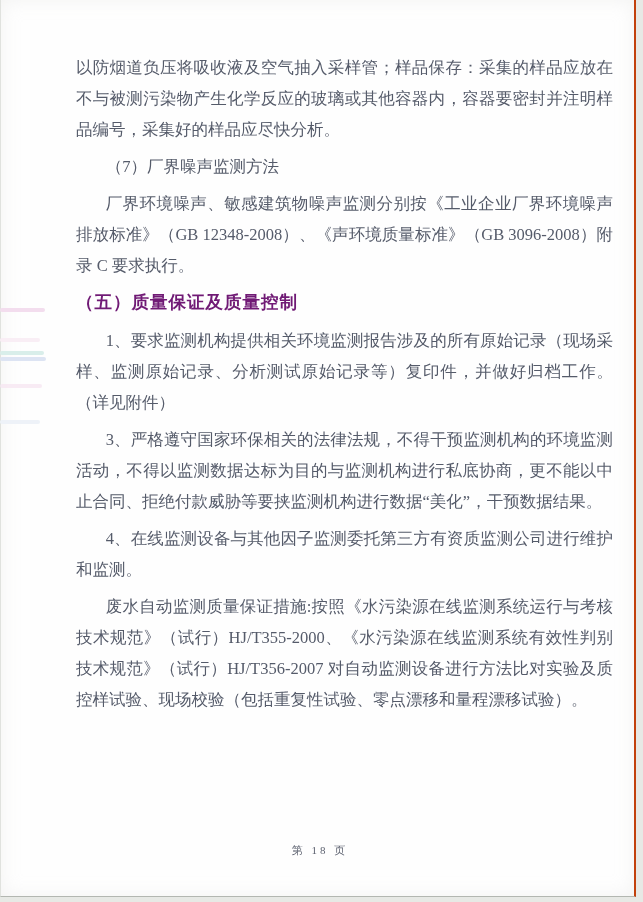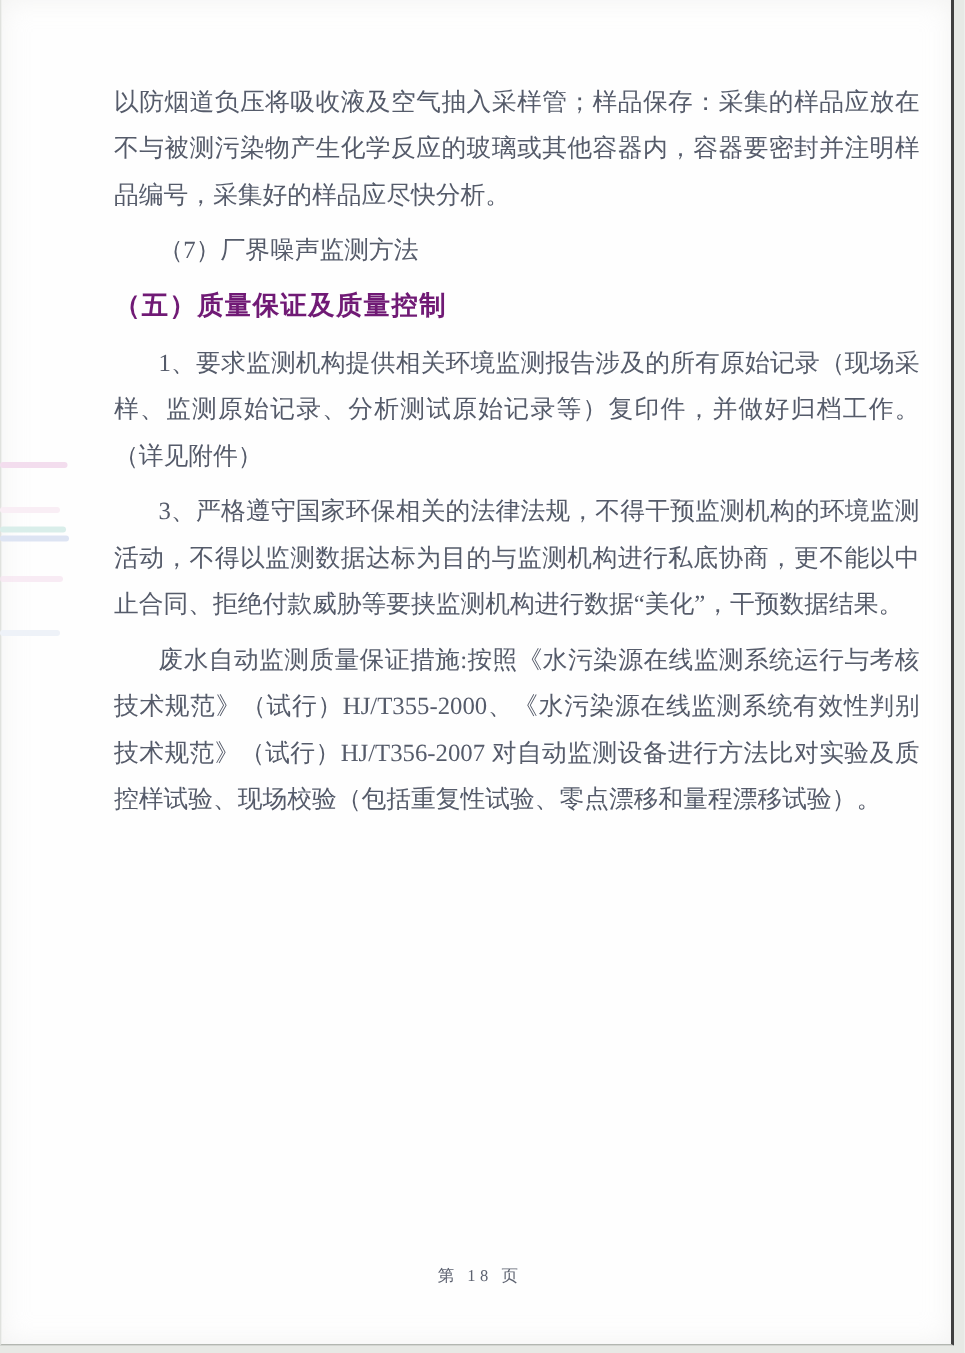--- a/index.html
+++ b/index.html
@@ -17,21 +17,21 @@
     height: 902px;
   }
   .page {
     position: absolute;
     left: 0;
     top: 0;
     width: 636px;
     height: 897px;
     background: #fefefe;
     border-left: 1px solid #e0e2de;
-    border-right: 2px solid #404040;
+    border-right: 2px solid #c2410c;
     border-bottom: 1px solid #b3b7b1;
     box-sizing: border-box;
     box-shadow: inset 0 0 18px rgba(220,222,218,0.35);
   }
   .content {
     position: absolute;
     left: 75px;
     top: 52px;
     width: 537px;
     color: #555b6a;
@@ -79,23 +79,25 @@
   .a6 { top: 420px; width: 40px; background: #eef2f8; }
 </style>
 </head>
 <body>
 
 <div class="scan">
   <div class="page">
     <div class="content">
       <p class="para">以防烟道负压将吸收液及空气抽入采样管；样品保存：采集的样品应放在不与被测污染物产生化学反应的玻璃或其他容器内，容器要密封并注明样品编号，采集好的样品应尽快分析。</p>
       <p class="para indent">（7）厂界噪声监测方法</p>
+      <p class="para indent">厂界环境噪声、敏感建筑物噪声监测分别按《工业企业厂界环境噪声排放标准》（GB 12348-2008）、《声环境质量标准》（GB 3096-2008）附录 C 要求执行。</p>
       <h2 class="heading">（五）质量保证及质量控制</h2>
       <p class="para indent">1、要求监测机构提供相关环境监测报告涉及的所有原始记录（现场采样、监测原始记录、分析测试原始记录等）复印件，并做好归档工作。（详见附件）</p>
       <p class="para indent">3、严格遵守国家环保相关的法律法规，不得干预监测机构的环境监测活动，不得以监测数据达标为目的与监测机构进行私底协商，更不能以中止合同、拒绝付款威胁等要挟监测机构进行数据“美化”，干预数据结果。</p>
+      <p class="para indent">4、在线监测设备与其他因子监测委托第三方有资质监测公司进行维护和监测。</p>
       <p class="para indent">废水自动监测质量保证措施:按照《水污染源在线监测系统运行与考核技术规范》（试行）HJ/T355-2000、《水污染源在线监测系统有效性判别技术规范》（试行）HJ/T356-2007 对自动监测设备进行方法比对实验及质控样试验、现场校验（包括重复性试验、零点漂移和量程漂移试验）。</p>
     </div>
     <div class="footer">第 18 页</div>
   </div>
   <div class="artifact a1"></div>
   <div class="artifact a2"></div>
   <div class="artifact a3"></div>
   <div class="artifact a4"></div>
   <div class="artifact a5"></div>
   <div class="artifact a6"></div>

